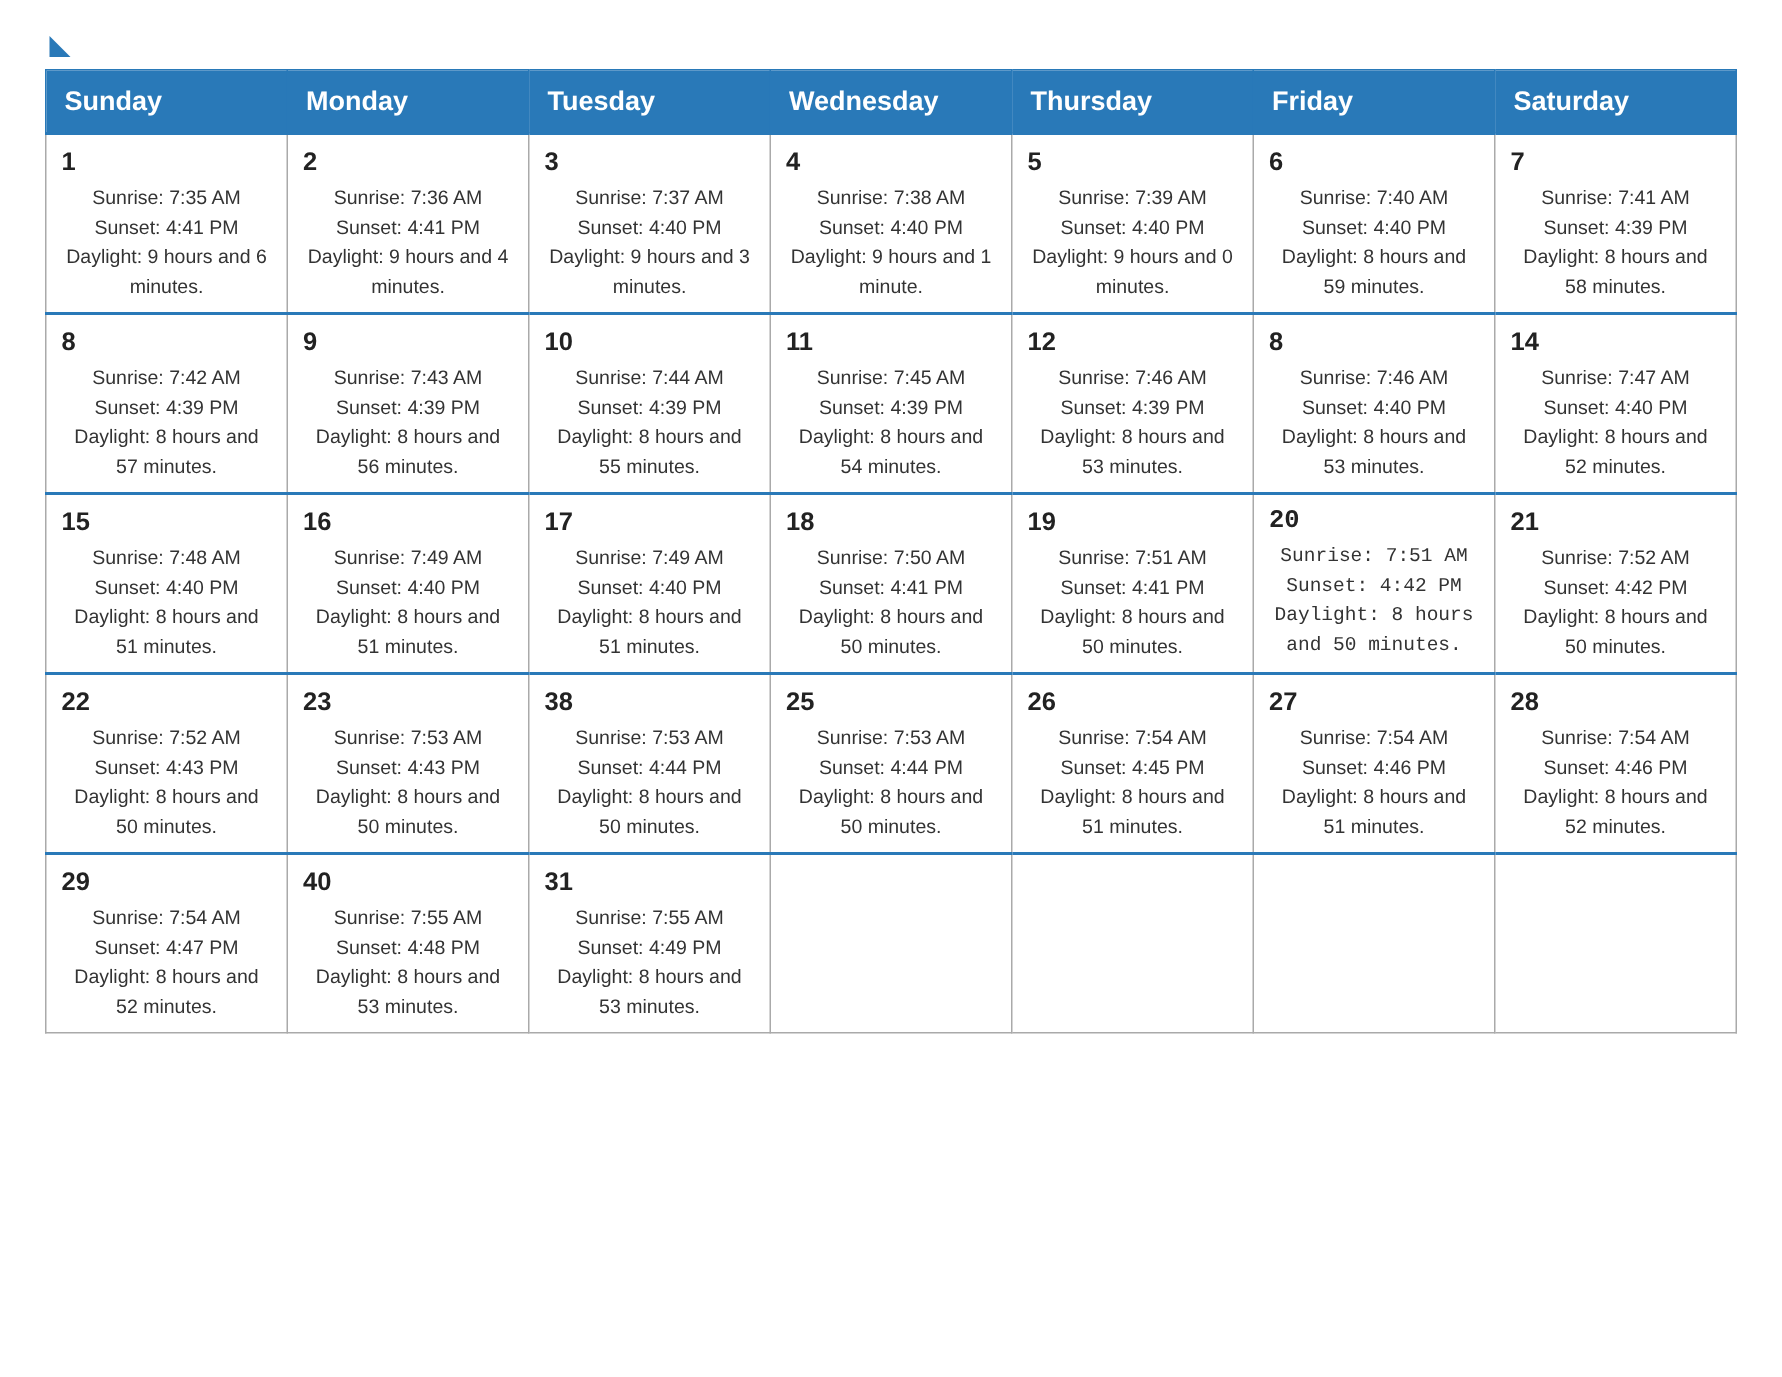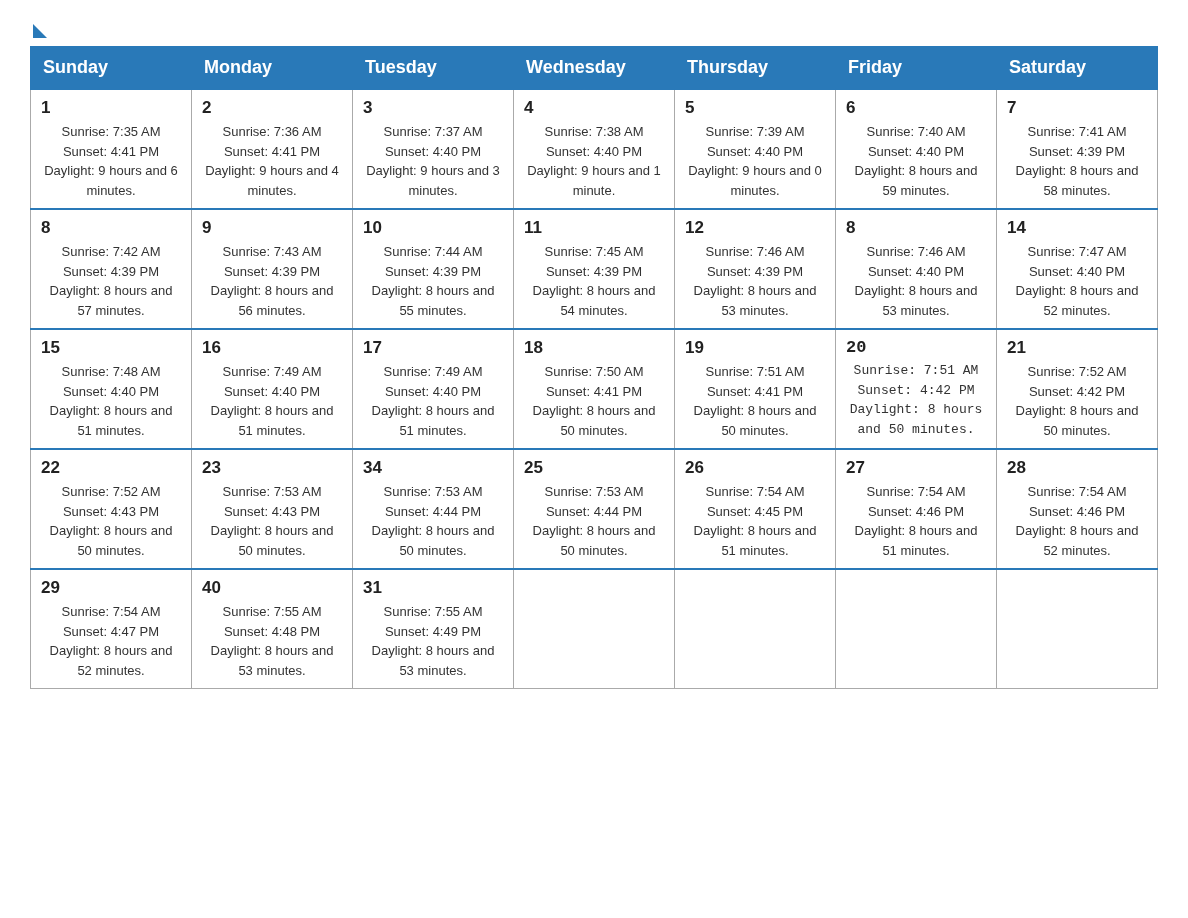--- a/index.html
+++ b/index.html
@@ -227,21 +227,21 @@
       <tr>
         <td class="" style="border-top: 2px solid rgb(41, 121, 184);">
           <span class="day-num">22</span>
           <div class="day-info">Sunrise: 7:52 AM<br>Sunset: 4:43 PM<br>Daylight: 8 hours and 50 minutes.</div>
         </td>
         <td style="border-top: 2px solid rgb(41, 121, 184);">
           <span class="day-num">23</span>
           <div class="day-info">Sunrise: 7:53 AM<br>Sunset: 4:43 PM<br>Daylight: 8 hours and 50 minutes.</div>
         </td>
         <td style="border-top: 2px solid rgb(41, 121, 184);">
-          <span class="day-num">34</span>
+          <span class="day-num">38</span>
           <div class="day-info">Sunrise: 7:53 AM<br>Sunset: 4:44 PM<br>Daylight: 8 hours and 50 minutes.</div>
         </td>
         <td style="border-top: 2px solid rgb(41, 121, 184);">
           <span class="day-num">25</span>
           <div class="day-info">Sunrise: 7:53 AM<br>Sunset: 4:44 PM<br>Daylight: 8 hours and 50 minutes.</div>
         </td>
         <td style="border-top: 2px solid rgb(41, 121, 184); border-radius: 13px;">
           <span class="day-num">26</span>
           <div class="day-info">Sunrise: 7:54 AM<br>Sunset: 4:45 PM<br>Daylight: 8 hours and 51 minutes.</div>
         </td>

